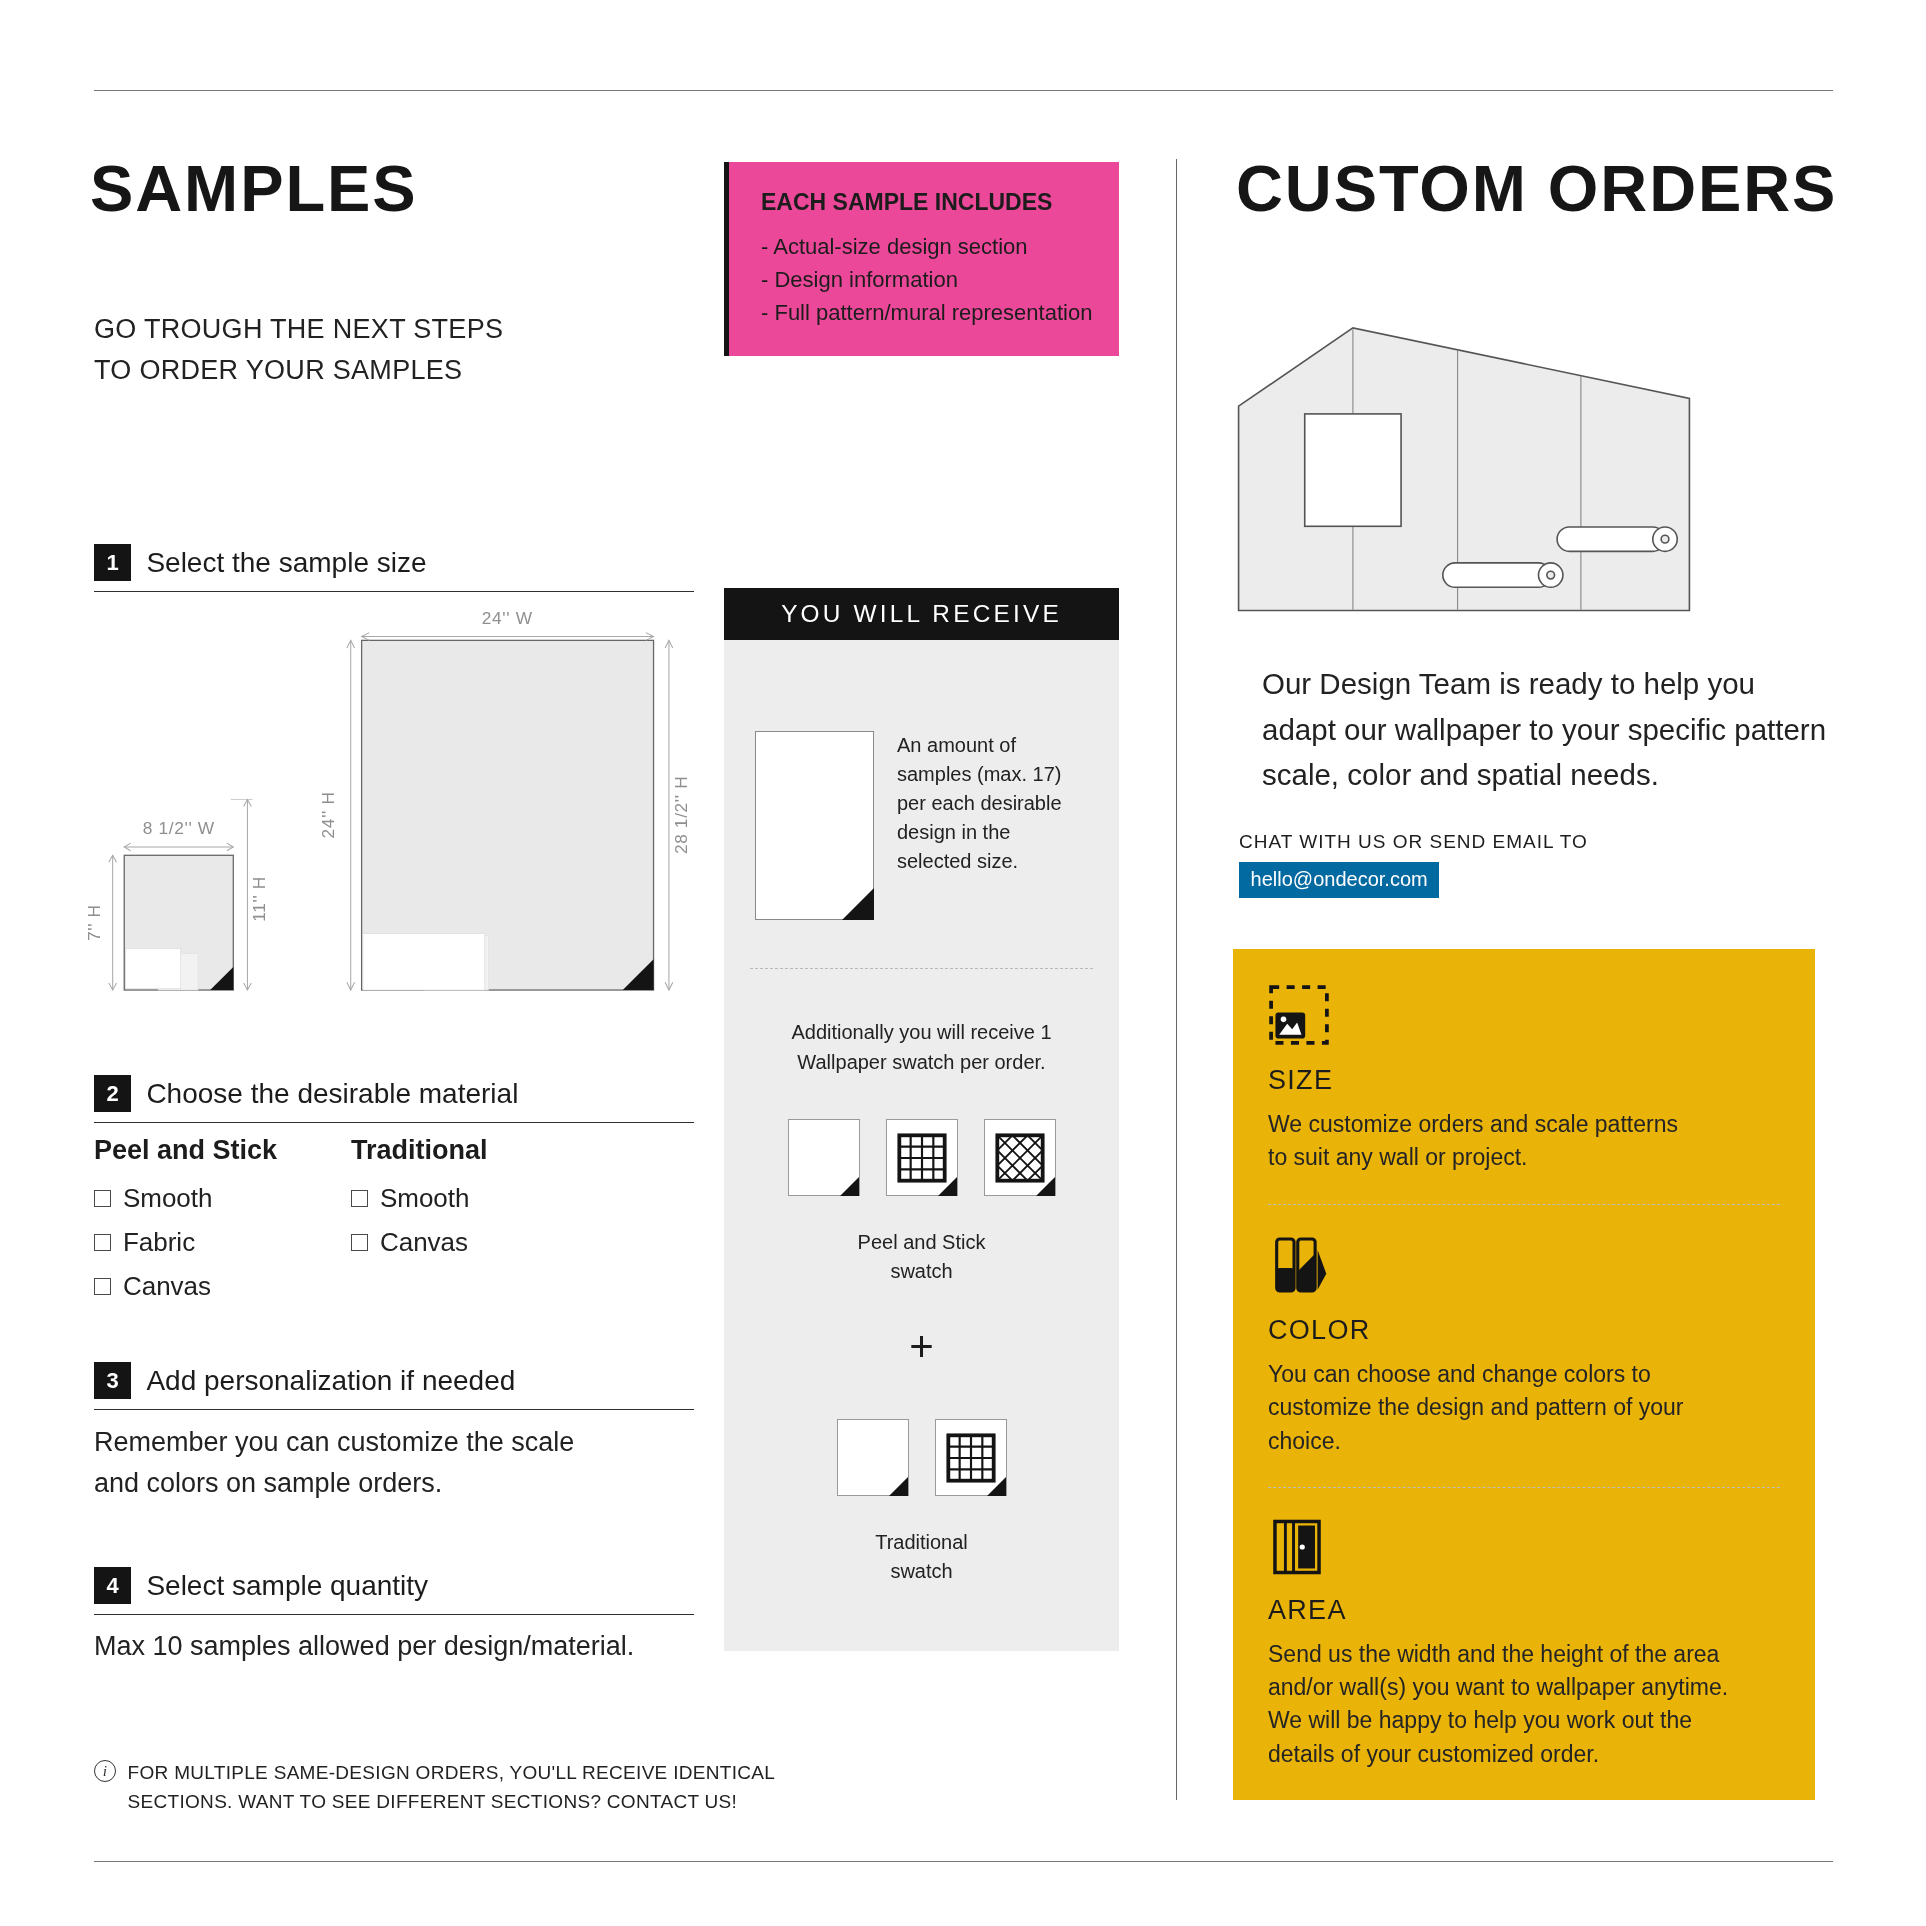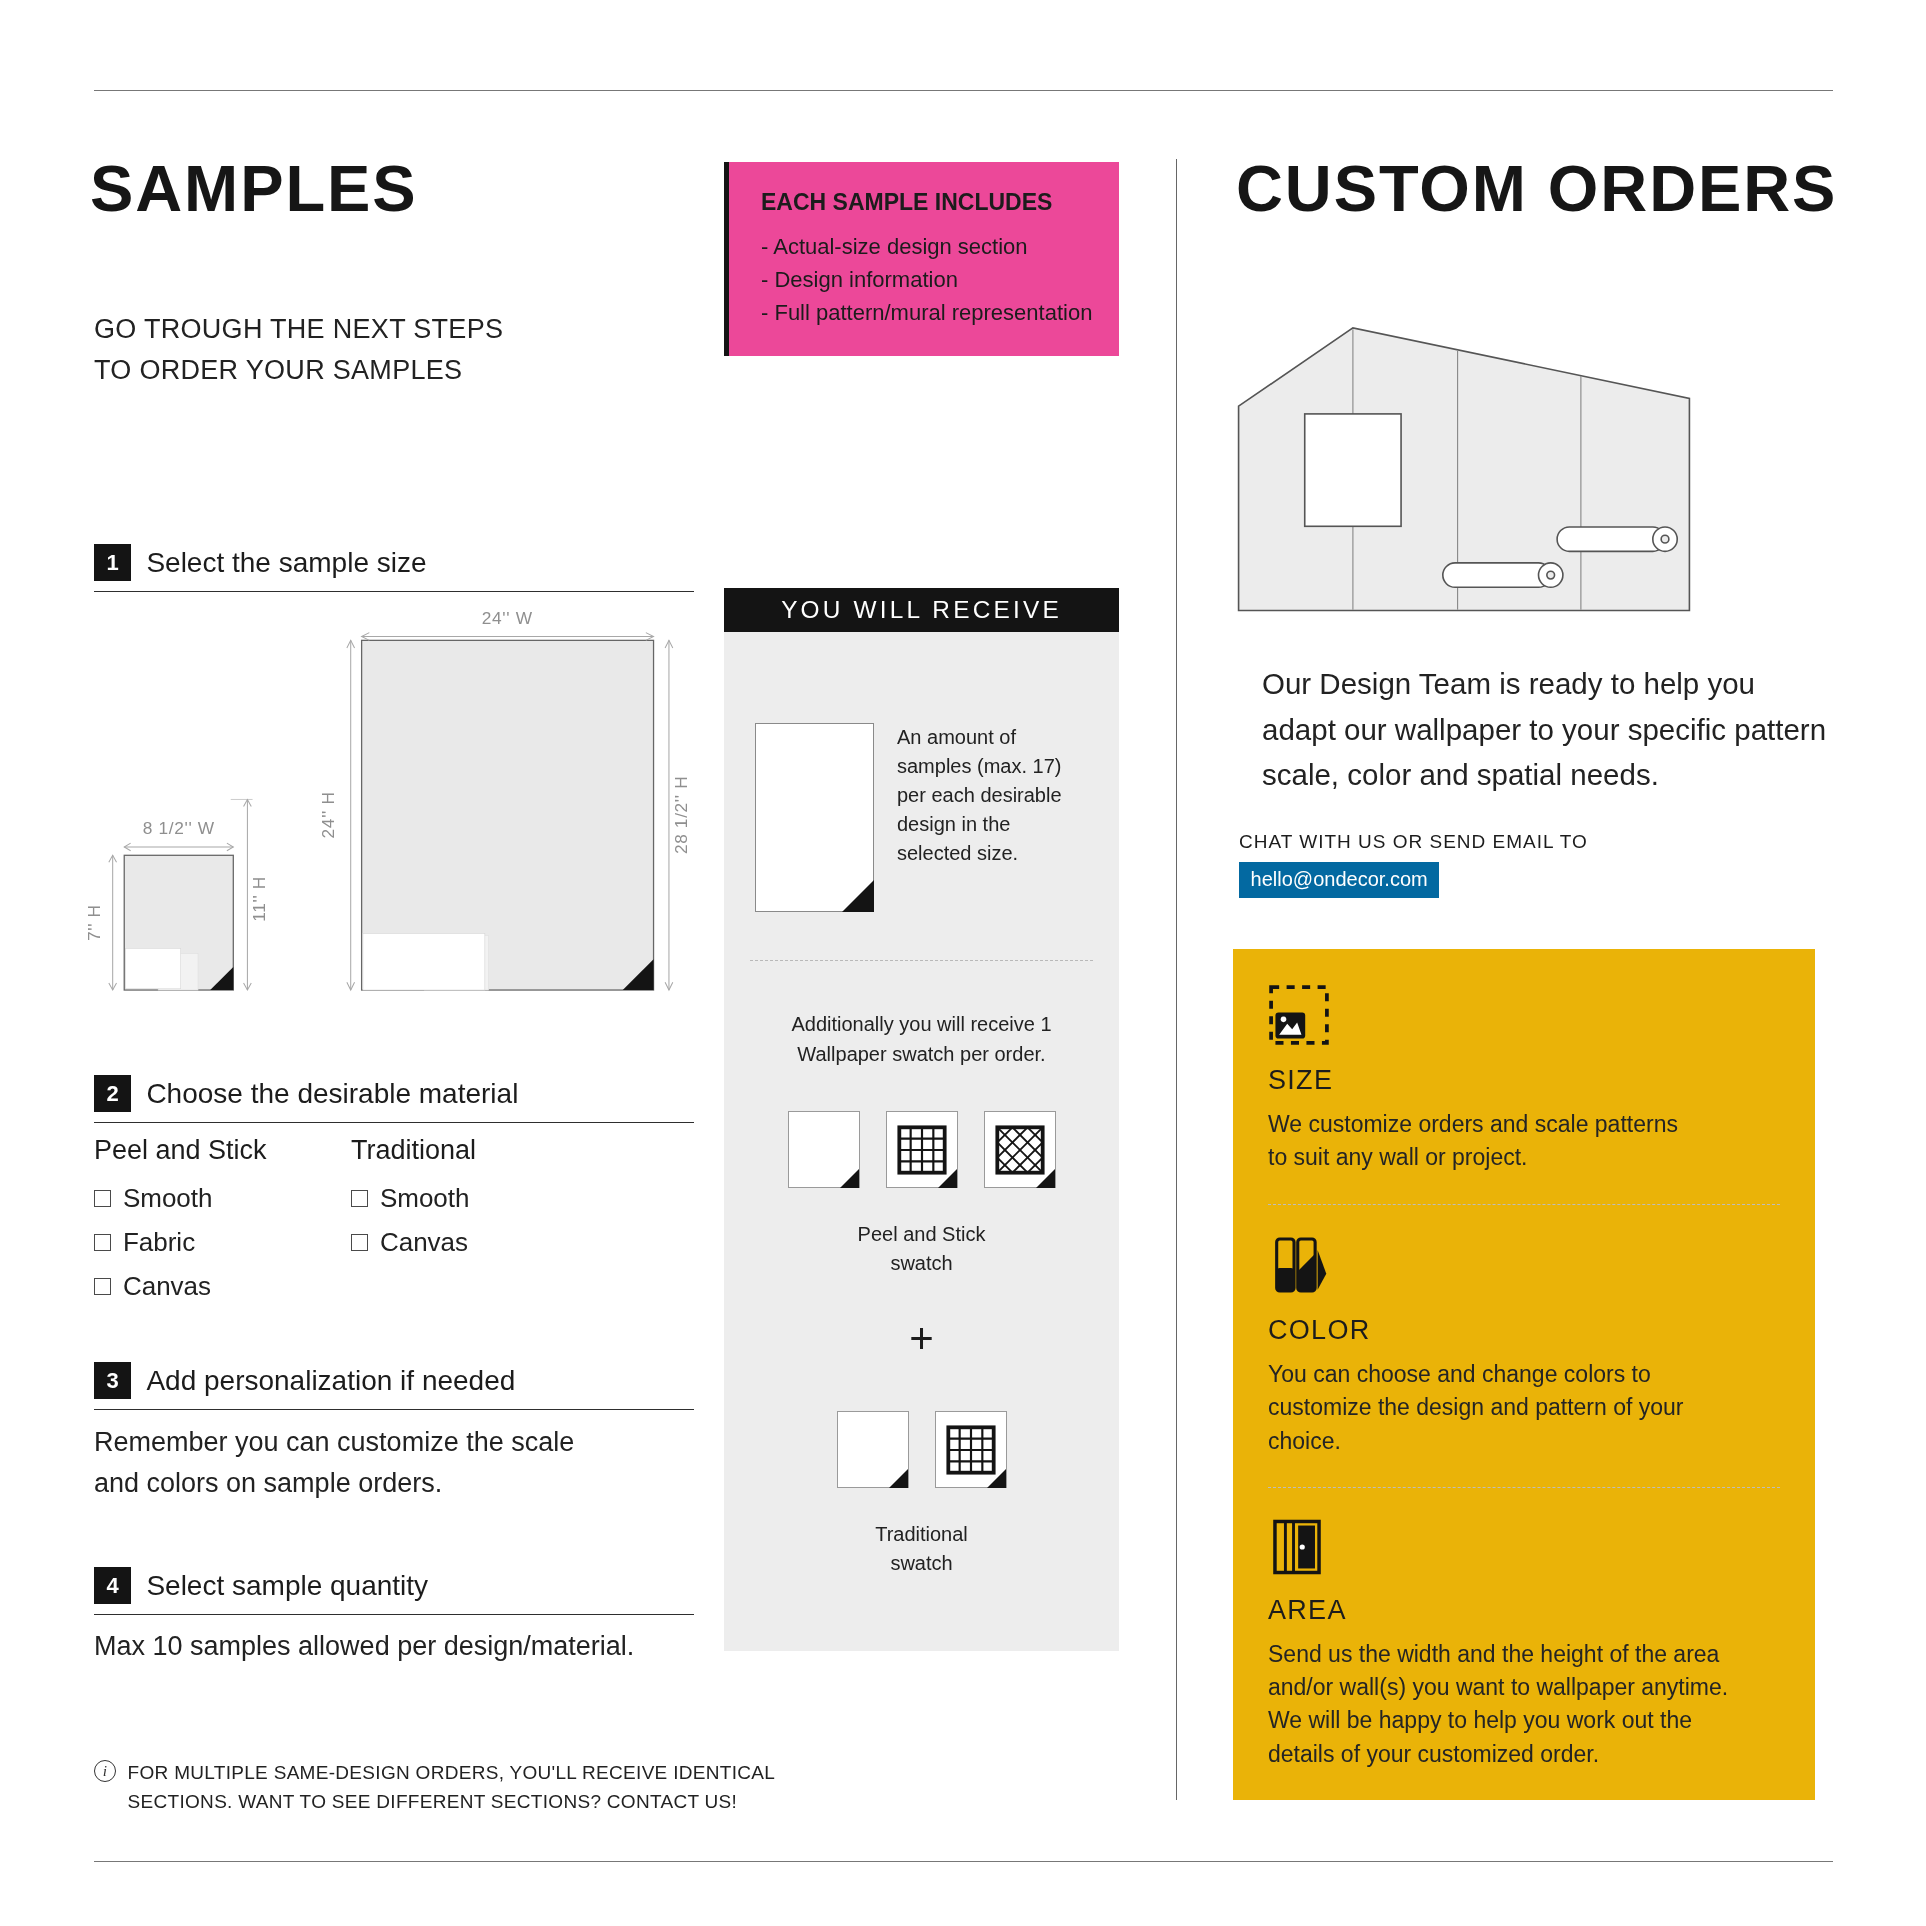--- a/index.html
+++ b/index.html
@@ -54,21 +54,21 @@
   .size-diagram { left:78px; top:607px; width:616px; height:401px; }
   .samp { fill:#e9e9e9; stroke:#666; stroke-width:2; }
   .dim { stroke:#a8a8a8; stroke-width:1.6; }
   .dimArrow { fill:none; stroke:#a8a8a8; stroke-width:1.6; }
   .dimTick { stroke:#c6c6c6; stroke-width:1.4; }
   .dimText { fill:#8f8f8f; font-size:27px; letter-spacing:1px; font-family:"Liberation Sans", sans-serif; }
 
   
   .materials { left:94px; top:1135px; display:flex; }
   .mat-col-0 { width:257px; }
-  .mat-title { font-size:27px; font-weight:normal; margin-bottom:16.7px; }
+  .mat-title { font-size:27px; font-weight:bold; margin-bottom:16.7px; }
   .mat-option { display:flex; align-items:center; font-size:26px; margin-bottom:13px; color:#222; }
   .checkbox {
     width:17.3px; height:17.3px; border:1.6px solid #4a4a4a;
     margin-right:11.6px; flex:0 0 auto; background:#fff;
   }
 
   .note-text { font-size:27px; line-height:1.5; color:#222; }
   .personalization { left:94px; top:1422px; width:501px; }
   .quantity { left:94px; top:1626px; width:616px; }
 
@@ -78,21 +78,21 @@
     width:22px; height:22px; border:1.6px solid #333; border-radius:50%;
     display:flex; align-items:center; justify-content:center;
     font-family:"Liberation Serif", serif; font-style:italic;
     font-size:15.4px; color:#333; flex:0 0 auto; margin-top:1.3px;
   }
   .footnote-text { font-size:19px; line-height:1.5; letter-spacing:0.3px; color:#222; }
 
   
   .receive-panel { left:724px; top:588px; width:395px; height:1063px; background:#ededed; }
   .receive-header {
-    height:44px; background:#141414; color:#fff;
+    height:52px; background:#141414; color:#fff;
     display:flex; align-items:center; justify-content:center;
     font-size:24.4px; letter-spacing:3.2px;
   }
   .receive-sample-row { margin:91px 26px 0 31px; display:flex; gap:23px; }
   .page-icon {
     width:119px; height:189px; background:#fff; border:1.3px solid #8a8a8a;
     position:relative; flex:0 0 auto;
   }
   .fold { position:absolute; right:-0.6px; bottom:-0.6px; width:0; height:0;
     border-bottom:32px solid #141414; border-left:32px solid transparent; }

